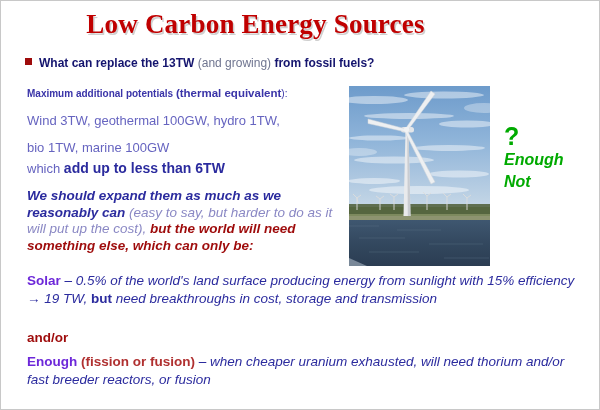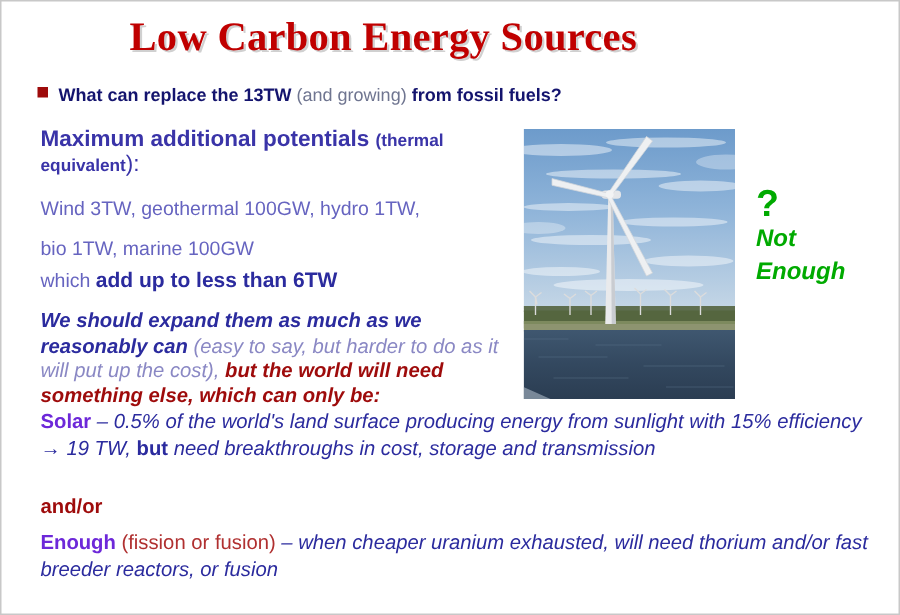--- a/index.html
+++ b/index.html
@@ -69,21 +69,21 @@
     font-size: 13.5px;
     line-height: 15px;
     color: #3a34a8;
     font-weight: bold;
   }
   .head-small {
     font-size: 11.5px;
     font-weight: bold;
   }
   .head-plain {
-    font-size: 15px;
+    font-size: 10px;
     font-weight: normal;
   }
 
   .list-line {
     font-size: 13px;
     line-height: 15px;
     color: #6664c0;
     font-weight: normal;
     margin-top: 12px;
   }
@@ -163,21 +163,21 @@
   #nuclear-block {
     position: absolute;
     left: 26px;
     top: 352px;
     width: 552px;
     font-size: 13.5px;
     line-height: 17.5px;
     font-style: italic;
     color: #2b2b9e;
   }
-  .brick { color: #b03030; font-weight: normal; font-style: normal; }
+  .brick { color: #b03030; font-weight: bold; font-style: normal; }
 </style>
 </head>
 <body>
 
 <div id="slide">
 
   <div id="title">Low Carbon Energy Sources</div>
 
   <div id="bullet-line">
     <span class="bullet-square"></span><span class="b-bold">What can replace the 13TW</span><span class="b-paren"> </span><span class="b-paren">(and growing)</span><span class="b-bold"> </span><span class="b-bold">from fossil fuels?</span>
@@ -287,22 +287,22 @@
         <line x1="20" y1="166" x2="70" y2="166"></line>
         <line x1="95" y1="172" x2="140" y2="172"></line>
       </g>
 
       <polygon points="0,172 18,180 0,180" fill="#9aa8b6" opacity="0.7"></polygon>
     </svg>
   </div>
 
   <div id="callout">
     <div id="callout-q">?</div>
+    <div id="callout-l2">Enough</div>
     <div id="callout-l1">Not</div>
-    <div id="callout-l2">Enough</div>
   </div>
 
   <div id="solar-block"><span class="lead-red">Solar</span><span> – 0.5% of the world's land surface producing energy from sunlight with 15% efficiency → 19 TW, </span><span class="navy-b-i">but</span><span> need breakthroughs in cost, storage and transmission</span></div>
 
   <div id="andor-block">and/or</div>
 
   <div id="nuclear-block"><span class="lead-red">Enough</span><span class="brick"> (fission or fusion)</span><span> – when cheaper uranium exhausted, will need thorium and/or fast breeder reactors, or fusion</span></div>
 
 </div>
 

